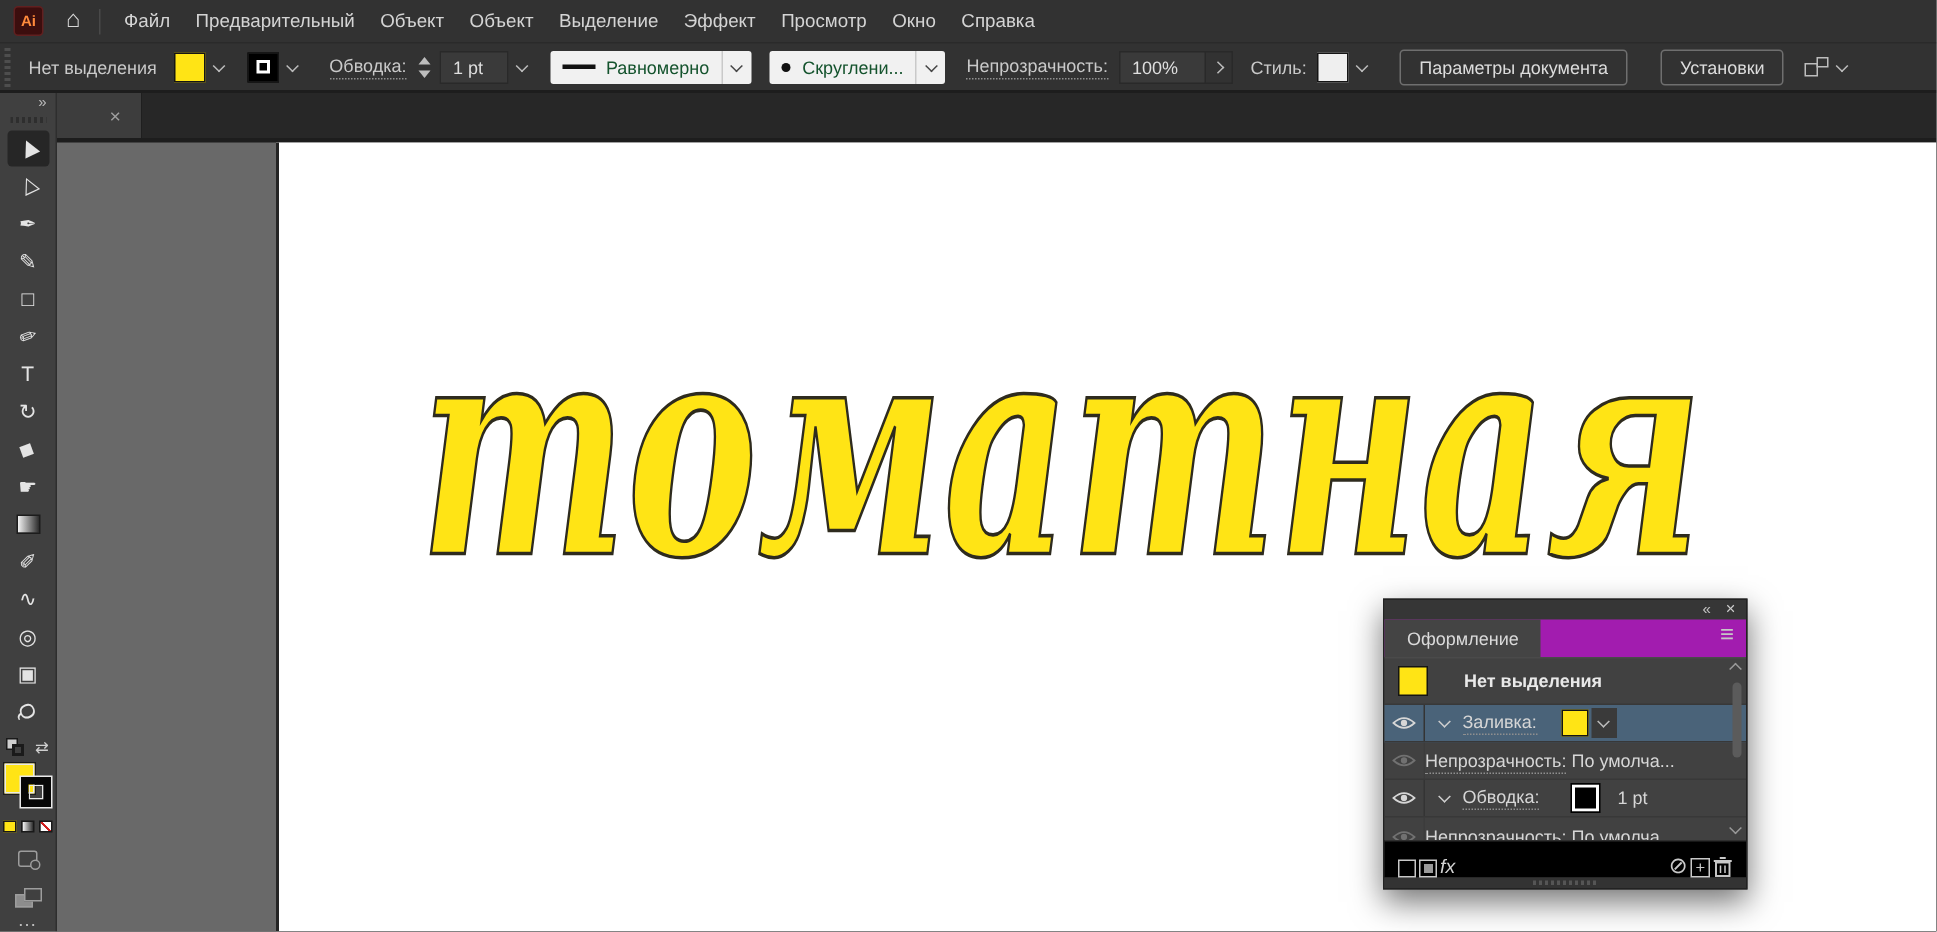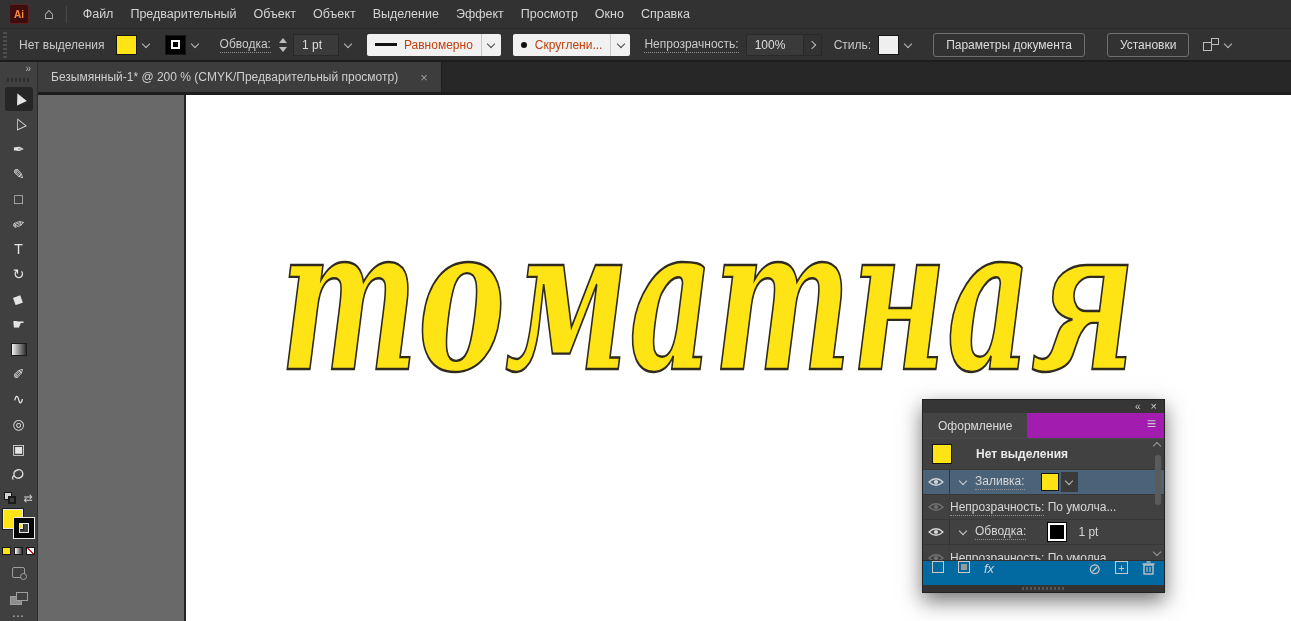--- a/index.html
+++ b/index.html
@@ -30,21 +30,21 @@
   .sw.fill{background:var(--yellow)}
   .sw.stroke{background:#000;display:flex;align-items:center;justify-content:center}
   .sw.stroke i{display:block;width:9px;height:9px;border:2px solid #fff}
   .sw.style{background:#efefef}
   .chevbox{width:18px;height:20px;display:flex;align-items:center;justify-content:center}
   .dotlink{border-bottom:1px dotted #8f8f8f;padding-bottom:1px;cursor:pointer}
   .updown{display:flex;flex-direction:column;gap:4px;margin-left:8px}
   .tri-up{width:0;height:0;border-left:4px solid transparent;border-right:4px solid transparent;border-bottom:5px solid #bdbdbd}
   .tri-down{width:0;height:0;border-left:4px solid transparent;border-right:4px solid transparent;border-top:5px solid #bdbdbd}
   .field{height:22px;background:#3a3a3a;border:1px solid #292929;display:flex;align-items:center;padding:0 8px;color:#dedede}
-  .wbtn{height:22px;background:#f1f1f1;border-radius:2px;display:flex;align-items:center;color:#c2410c;overflow:hidden}
+  .wbtn{height:22px;background:#f1f1f1;border-radius:2px;display:flex;align-items:center;color:#14532d;overflow:hidden}
   .wbtn .seg{display:flex;align-items:center;padding:0 8px;height:100%}
   .wbtn .chevseg{border-left:1px solid #c9c9c9;width:20px;justify-content:center;display:flex;align-items:center;height:100%}
   .wbtn .chev{border-color:#454545}
   .stroke-line{display:inline-block;width:22px;height:3px;background:#111;margin-right:7px}
   .brush-dot{display:inline-block;width:6px;height:6px;border-radius:50%;background:#111;margin-right:8px}
   .arrowbox{width:18px;height:22px;border:1px solid #292929;border-left:none;display:flex;align-items:center;justify-content:center}
   .rchev{width:6px;height:6px;border-right:1.6px solid #bdbdbd;border-top:1.6px solid #bdbdbd;transform:rotate(45deg)}
   .obtn{height:24px;border:1px solid #6f6f6f;border-radius:3px;padding:0 12px;display:flex;align-items:center;color:#dcdcdc;background:transparent}
   .arrange-icon{position:relative;width:16px;height:14px}
   .arrange-icon b{position:absolute;border:1px solid #bdbdbd;background:transparent}
@@ -111,21 +111,21 @@
   .p-sw.fillc{background:var(--yellow);border:1px solid #141414;margin-left:16px}
   .p-sw.strokec{background:#000;border:2px solid #fff;outline:1px solid #000;margin-left:22px}
   .p-swchev{width:17px;height:20px;background:#3a3a3a;display:flex;align-items:center;justify-content:center;margin-left:2px}
   .hdr-sw{width:20px;height:20px;background:var(--yellow);border:1px solid #141414;margin-left:9px}
   .hdr-label{margin-left:24px;font-weight:bold;color:#e9e9e9}
   .p-val{margin-left:12px;color:#d6d6d6}
   .opac-indent{white-space:nowrap}
   .p-scroll-up{position:absolute;right:4px;top:4px;width:6px;height:6px;border-left:1.6px solid #9a9a9a;border-top:1.6px solid #9a9a9a;transform:rotate(45deg)}
   .p-scroll-down{position:absolute;right:4px;bottom:5px;width:6px;height:6px;border-right:1.6px solid #9a9a9a;border-bottom:1.6px solid #9a9a9a;transform:rotate(45deg)}
   .p-thumb{position:absolute;right:3px;top:16px;width:6px;height:50px;background:#5b5b5b;border-radius:3px}
-  .p-footer{height:25px;background:#0369a1;border-top:1px solid #2f2f2f;display:flex;align-items:flex-start;padding:0 9px;gap:14px;color:#c9c9c9}
+  .p-footer{height:25px;background:#000000;border-top:1px solid #2f2f2f;display:flex;align-items:flex-end;padding:0 9px;gap:2px;color:#c9c9c9}
   .ico-sq{width:12px;height:12px;border:1.5px solid #c9c9c9}
   .ico-sqf{width:12px;height:12px;border:1.5px solid #c9c9c9;background:#9a9a9a;background-clip:content-box;padding:2px}
   .ico-fx{font-style:italic;font-size:13px;color:#d2d2d2}
   .ico-clear{font-size:15px;line-height:1;color:#c9c9c9}
   .ico-plus{width:13px;height:13px;border:1px solid #c9c9c9;display:flex;align-items:center;justify-content:center;font-size:11px;color:#c9c9c9}
   .p-footer .spacer{flex:1}
   .p-resize{height:7px;background:#333;display:flex;align-items:center;justify-content:center}
   .p-resize i{width:44px;height:3px;background:repeating-linear-gradient(90deg,#555 0 2px,transparent 2px 4px)}
 </style>
 </head>
@@ -206,21 +206,20 @@
       <b style="left:0;top:4px;width:9px;height:9px"></b>
       <b style="right:0;top:0;width:8px;height:7px"></b>
     </span>
     <span class="chevbox">
         <i class="chev"></i>
       </span>
   </div>
 
   <div class="tabbar">
     <div class="doctab">
-      <span>Безымянный-1* @ 200 % (CMYK/Предварительный просмотр)</span>
       <span class="closex">×</span>
     </div>
   </div>
 
   <div class="toolstrip">
     <div class="strip-head">»</div>
     <div class="strip-grip"></div>
     <div style="display:flex;flex-direction:column;align-items:center">
         <div class="tool active">
           <span class="glyph" style="transform: rotate(-115deg);">▶</span>

